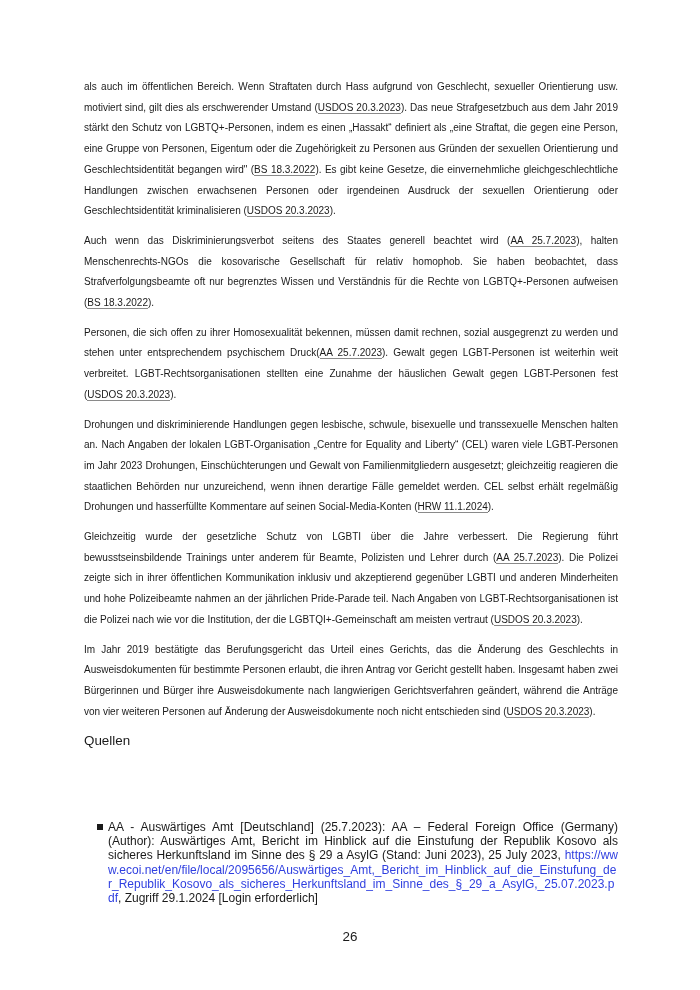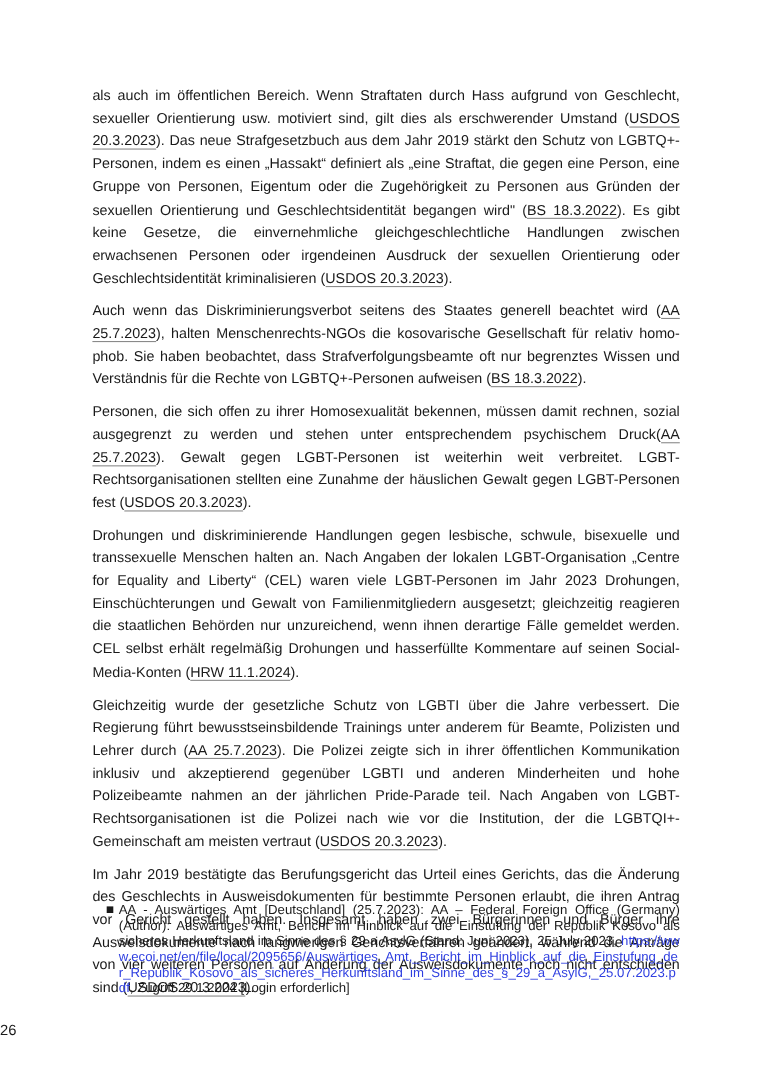--- a/index.html
+++ b/index.html
@@ -1,39 +1,40 @@
 <!DOCTYPE html>
 <html><head>
 <meta charset="utf-8">
 <style>
   html, body { margin: 0; padding: 0; background: #ffffff; }
   body { width: 700px; height: 990px; position: relative; overflow: hidden;
          font-family: "Liberation Sans", sans-serif; color: #1a1a1a; }
   .page { position: absolute; left: 84px; top: 77px; width: 534px; }
-  p.para { margin: 0 0 9px 0; font-size: 13px; line-height: 20.7px; text-align: justify; hyphens: manual; }
+  p.para { margin: 0 0 9px 0; font-size: 10px; line-height: 20.7px; text-align: justify; hyphens: manual; }
   .ref { text-decoration: none; border-bottom: 1px solid #8a8a8a; color: #1a1a1a; padding-bottom: 0; cursor: pointer; }
   .sources-heading { margin: 0; font-size: 13.4px; line-height: 20.7px; }
   ul.sources { list-style: none; margin: 0; padding: 0; position: absolute; left: 97px; top: 820px; width: 521px; }
   ul.sources li { position: relative; padding-left: 11px; font-size: 12px; line-height: 14.2px; text-align: justify; }
   ul.sources li .bullet { position: absolute; left: 0; top: 4px; width: 6px; height: 6px; background: #1a1a1a; }
   .link { color: #2f3fe0; text-decoration: none; word-break: break-all; cursor: pointer; }
-  .page-number { position: absolute; left: 0; width: 700px; top: 929px; font-size: 13.4px; }
+  .page-number { position: absolute; left: 0; width: 700px; top: 929px; text-align: center; font-size: 13.4px; }
 </style>
 </head>
 <body>
 
 <div class="page">
   <div id="paras">
       <p class="para"><span>als auch im öffentlichen Bereich. Wenn Straftaten durch Hass aufgrund von Geschlecht, sexu­eller Orientierung usw. motiviert sind, gilt dies als erschwerender Umstand (</span><span class="ref">USDOS 20.3.2023</span><span>). Das neue Strafgesetzbuch aus dem Jahr 2019 stärkt den Schutz von LGBTQ+-Personen, indem es einen „Hassakt“ definiert als „eine Straftat, die gegen eine Person, eine Gruppe von Personen, Eigentum oder die Zugehörigkeit zu Personen aus Gründen der sexuellen Orientierung und Ge­schlechtsidentität begangen wird" (</span><span class="ref">BS 18.3.2022</span><span>). Es gibt keine Gesetze, die einvernehmliche gleichgeschlechtliche Handlungen zwischen erwachsenen Personen oder irgendeinen Ausdruck der sexuellen Orientierung oder Geschlechtsidentität kriminalisieren (</span><span class="ref">USDOS 20.3.2023</span><span>).</span></p>
       <p class="para"><span>Auch wenn das Diskriminierungsverbot seitens des Staates generell beachtet wird (</span><span class="ref">AA 25.7.2023</span><span>), halten Menschenrechts-NGOs die kosovarische Gesellschaft für relativ homo­phob. Sie haben beobachtet, dass Strafverfolgungsbeamte oft nur begrenztes Wissen und Verständnis für die Rechte von LGBTQ+-Personen aufweisen (</span><span class="ref">BS 18.3.2022</span><span>).</span></p>
       <p class="para"><span>Personen, die sich offen zu ihrer Homosexualität bekennen, müssen damit rechnen, sozial aus­gegrenzt zu werden und stehen unter entsprechendem  psychischem Druck(</span><span class="ref">AA 25.7.2023</span><span>). Ge­walt gegen LGBT-Personen ist weiterhin weit verbreitet. LGBT-Rechtsorganisationen stellten eine Zunahme der häuslichen Gewalt gegen LGBT-Personen fest (</span><span class="ref">USDOS 20.3.2023</span><span>).</span></p>
       <p class="para"><span>Drohungen und diskriminierende Handlungen gegen lesbische, schwule, bisexuelle und transse­xuelle Menschen halten an. Nach Angaben der lokalen LGBT-Organisation „Centre for Equality and Liberty“ (CEL) waren viele LGBT-Personen im Jahr 2023 Drohungen, Einschüchterungen und Gewalt von Familienmitgliedern ausgesetzt; gleichzeitig reagieren die staatlichen Behörden nur unzureichend, wenn ihnen derartige Fälle gemeldet werden. CEL selbst erhält regelmäßig Drohungen und hasserfüllte Kommentare auf seinen Social-Media-Konten (</span><span class="ref">HRW 11.1.2024</span><span>).</span></p>
       <p class="para"><span>Gleichzeitig wurde der gesetzliche Schutz von LGBTI über die Jahre verbessert. Die Regierung führt bewusstseinsbildende Trainings unter anderem für Beamte, Polizisten und Lehrer durch (</span><span class="ref">AA 25.7.2023</span><span>). Die Polizei zeigte sich in ihrer öffentlichen Kommunikation inklusiv und akzeptierend gegenüber LGBTI und anderen Minderheiten und hohe Polizeibeamte nahmen an der jährlichen Pride-Parade teil. Nach Angaben von LGBT-Rechtsorganisationen ist die Polizei nach wie vor die Institution, der die LGBTQI+-Gemeinschaft am meisten vertraut (</span><span class="ref">USDOS 20.3.2023</span><span>).</span></p>
       <p class="para"><span>Im Jahr 2019 bestätigte das Berufungsgericht das Urteil eines Gerichts, das die Änderung des Geschlechts in Ausweisdokumenten für bestimmte Personen erlaubt, die ihren Antrag vor Gericht gestellt haben. Insgesamt haben zwei Bürgerinnen und Bürger ihre Ausweisdokumente nach langwierigen Gerichtsverfahren geändert, während die Anträge von vier weiteren Personen auf Änderung der Ausweisdokumente noch nicht entschieden sind (</span><span class="ref">USDOS 20.3.2023</span><span>).</span></p>
     </div>
+  <p class="sources-heading">Quellen</p>
 </div>
 
 <ul class="sources">
   <li>
     <span class="bullet"></span>
     <span>AA - Auswärtiges Amt [Deutschland] (25.7.2023): AA – Federal Foreign Office (Germany) (Author): Auswärtiges Amt, Bericht im Hinblick auf die Einstufung der Republik Kosovo als sicheres Herkunfts­land im Sinne des § 29 a AsylG (Stand: Juni 2023), 25 July 2023, </span><a class="link">https://www.ecoi.net/en/file/local/2095656/Auswärtiges_Amt,_Bericht_im_Hinblick_auf_die_Einstufung_der_Republik_Kosovo_als_sicheres_Herkunftsland_im_Sinne_des_§_29_a_AsylG,_25.07.2023.pdf</a><span>, Zugriff 29.1.2024 [Login erforderlich]</span>
   </li>
 </ul>
 
 <div class="page-number">26</div>

